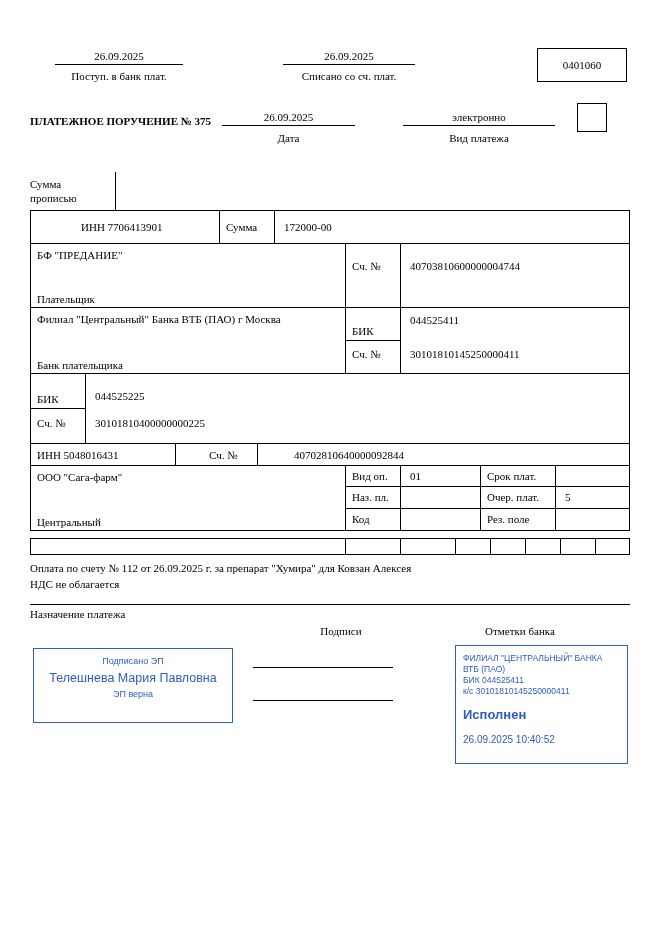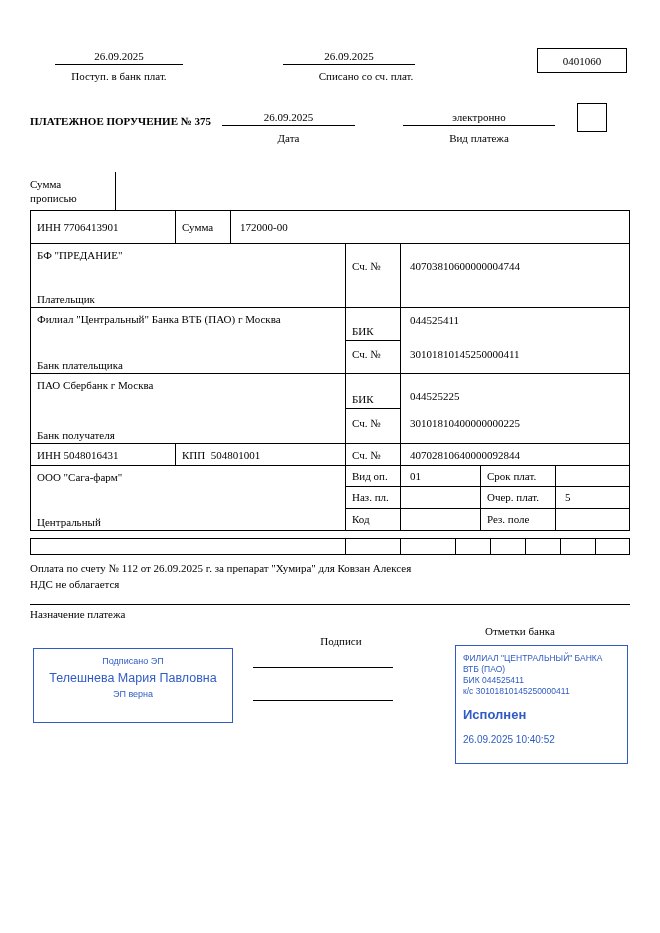--- a/index.html
+++ b/index.html
@@ -56,42 +56,42 @@
   .b-dt { font-size:10px; margin-top:12px; line-height:12px; }
 </style>
 </head>
 <body>
 
 <div class="page">
 
   <div class="abs uline center" style="left:55px; top:50px; width:128px;">26.09.2025</div>
   <div class="abs center" style="left:55px; top:70px; width:128px;">Поступ. в банк плат.</div>
   <div class="abs uline center" style="left:283px; top:50px; width:132px;">26.09.2025</div>
-  <div class="abs center" style="left:300px; top:70px; width:132px;">Списано со сч. плат.</div>
-  <div class="abs box" style="left:537px; top:48px; width:90px; height:25px;">
+  <div class="abs center" style="left:283px; top:70px; width:132px;">Списано со сч. плат.</div>
+  <div class="abs box" style="left:537px; top:48px; width:90px; height:34px;">
     <span>0401060</span>
   </div>
 
   <div class="abs bold" style="left:30px; top:115px; font-size:11px;">ПЛАТЕЖНОЕ ПОРУЧЕНИЕ № 375</div>
   <div class="abs uline center" style="left:222px; top:111px; width:133px;">26.09.2025</div>
   <div class="abs center" style="left:222px; top:132px; width:133px;">Дата</div>
   <div class="abs uline center" style="left:403px; top:111px; width:152px;">электронно</div>
   <div class="abs center" style="left:403px; top:132px; width:152px;">Вид платежа</div>
   <div class="abs box" style="left:577px; top:103px; width:30px; height:29px;"></div>
 
   <div class="abs" style="left:30px; top:177px; line-height:14px;">
     <div>Сумма</div>
     <div>прописью</div>
   </div>
   <div class="abs" style="left:115px; top:172px; height:38px; border-left:1px solid #000;"></div>
 
   <div class="abs table" style="left:30px; top:210px; width:600px; height:321px;">
 
     <div class="trow" style="height:33px;">
-      <div class="c vc" style="width:145px;">ИНН 7706413901</div>
+      <div class="c vc" style="width:145px;margin-left:44px;">ИНН 7706413901</div>
       <div class="c vc" style="width:55px;">Сумма</div>
       <div class="c vc nr" style="flex:1; padding-left:9px;">172000-00</div>
     </div>
 
     <div class="trow" style="height:64px;">
       <div class="c" style="width:315px;">
         <div class="name-top">БФ "ПРЕДАНИЕ"</div>
         <div class="label-bottom">Плательщик</div>
       </div>
       <div class="c" style="width:55px;">
@@ -112,38 +112,33 @@
         <div class="bik-box" style="height:33px;">
           <span>БИК</span>
         </div>
         <div class="bval" style="top:6px;">044525411</div>
         <div class="alabel" style="top:40px;">Сч. №</div>
         <div class="bval" style="top:40px;">30101810145250000411</div>
       </div>
     </div>
 
     <div class="trow" style="height:70px;">
-      <div class="c" style="width:315px;">
-        <div class="name-top">ПАО Сбербанк г Москва</div>
-        <div class="label-bottom">Банк получателя</div>
-      </div>
       <div class="c nr bankcells" style="flex:1;">
         <div class="blabel-col"></div>
         <div class="bik-box" style="height:35px;">
           <span>БИК</span>
         </div>
         <div class="bval" style="top:16px;">044525225</div>
         <div class="alabel" style="top:43px;">Сч. №</div>
         <div class="bval" style="top:43px;">30101810400000000225</div>
       </div>
     </div>
 
-    <div class="trow" style="height:22px;">
+    <div class="trow" style="height:22px;gap:27px;">
       <div class="c vc" style="width:145px;">ИНН 5048016431</div>
-      <div class="c vc" style="width:170px;">КПП&nbsp; 504801001</div>
       <div class="c vc" style="width:55px;">Сч. №</div>
       <div class="c vc nr" style="flex:1; padding-left:9px;">40702810640000092844</div>
     </div>
 
     <div class="trow lastrow">
       <div class="c" style="width:315px;">
         <div class="name-top">ООО "Сага-фарм"</div>
         <div class="label-bottom">Центральный</div>
       </div>
       <div class="c nr dgrid" style="flex:1;">
@@ -174,21 +169,21 @@
     <div class="fc nr" style="flex:1;"></div>
   </div>
 
   <div class="abs" style="left:30px; top:560px; width:592px; line-height:16px;">
     <div>Оплата по счету № 112 от 26.09.2025 г. за препарат "Хумира" для Ковзан Алексея</div>
     <div>НДС не облагается</div>
   </div>
   <div class="abs hline" style="left:30px; top:604px; width:600px;"></div>
   <div class="abs" style="left:30px; top:608px;">Назначение платежа</div>
 
-  <div class="abs center" style="left:277px; top:625px; width:128px;margin-top:10px;">Подписи</div>
+  <div class="abs center" style="left:277px; top:625px; width:128px;">Подписи</div>
   <div class="abs center" style="left:450px; top:625px; width:140px;">Отметки банка</div>
 
   <div class="abs stamp sig-stamp" style="left:33px; top:648px; width:200px; height:75px;">
     <div class="s-small">Подписано ЭП</div>
     <div class="s-name">Телешнева Мария Павловна</div>
     <div class="s-small">ЭП верна</div>
   </div>
 
   <div class="abs hline" style="left:253px; top:667px; width:140px;"></div>
   <div class="abs hline" style="left:253px; top:700px; width:140px;"></div>

